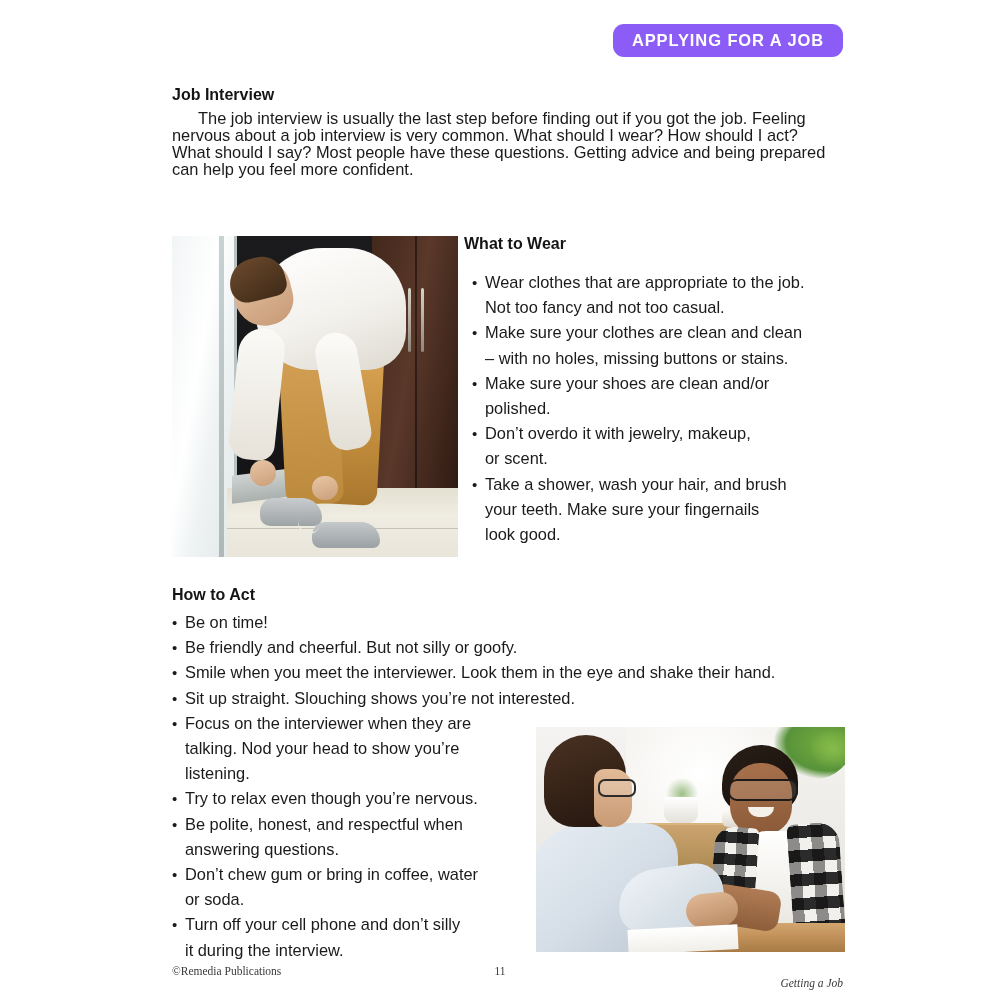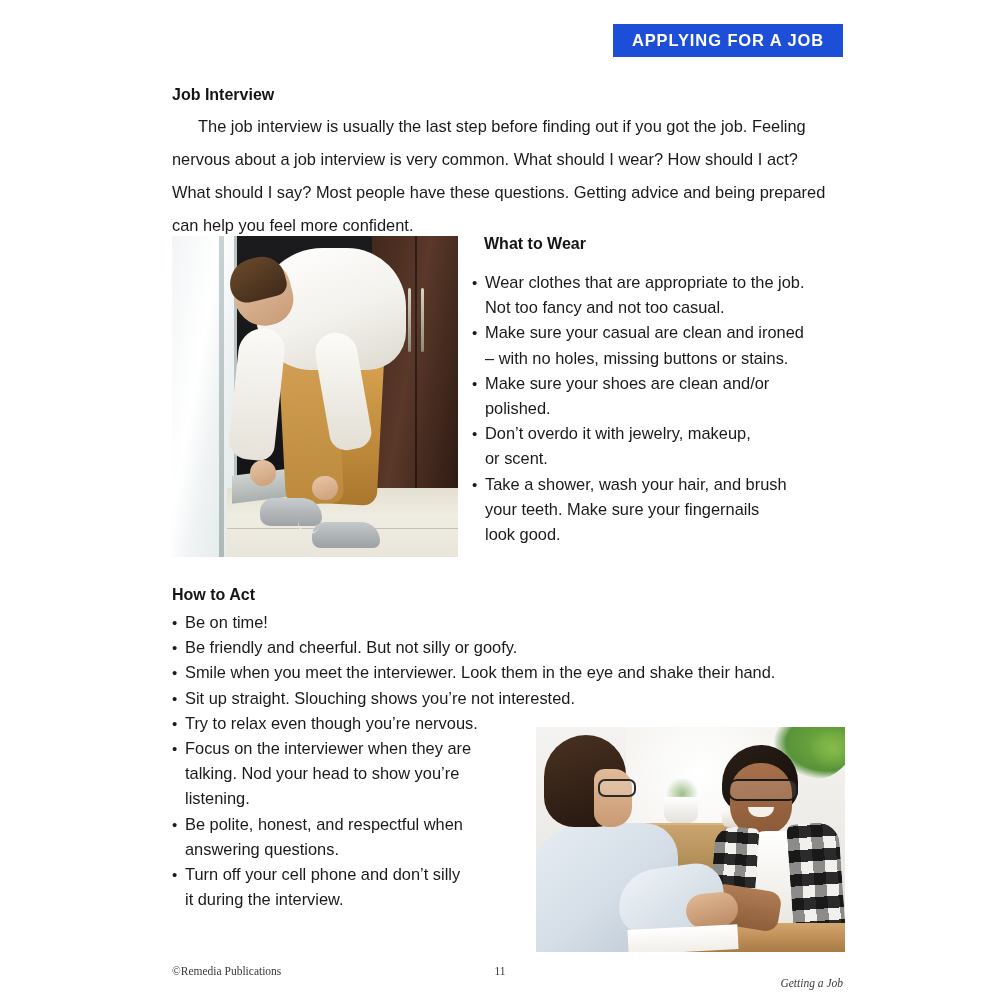--- a/index.html
+++ b/index.html
@@ -47,21 +47,21 @@
     font-family: "Liberation Sans", sans-serif;
     font-weight: bold;
     font-size: 16px;
     color: #151515;
     white-space: nowrap;
   }
   .para {
     position: absolute;
     font-family: "Liberation Sans", sans-serif;
     font-size: 16.4px;
-    line-height: 33px;
+    line-height: 17px;
     color: #1a1a1a;
   }
 
   
   .bullets {
     position: absolute;
     margin: 0;
     padding: 0;
     list-style: none;
     font-family: "Liberation Sans", sans-serif;
@@ -355,21 +355,21 @@
   }
   .footer-left  { left: 172px; font-family: "Liberation Serif", serif; }
   .footer-center{ left: 500px; font-family: "Liberation Serif", serif; transform: translateX(-50%); }
   .footer-right { right: 157px; font-family: "Liberation Serif", serif; font-style: italic; margin-top: 12px; }
 </style>
 </head>
 <body>
 
 <div id="page">
 
-  <div class="banner" style="background: #1d4ed8;">
+  <div class="banner" style="background: #8b5cf6; border-radius: 11px;">
     <span class="banner-label" style="color: rgb(255, 255, 255);">APPLYING FOR A JOB</span>
   </div>
 
   <div class="section-head" style="left:172px; top:86px;">Job Interview</div>
 
   <div class="para" style="left:172px; top:110px; width:664px; text-indent:26px;">The job interview is usually the last step before finding out if you got the job. Feeling nervous about a job interview is very common. What should I wear? How should I act? What should I say?  Most people have these questions. Getting advice and being prepared can help you feel more confident.</div>
 
   <div class="photo" id="photo-shoe">
     <div class="ph-layer p1-window"></div>
     <div class="ph-layer p1-wall"></div>
@@ -389,49 +389,51 @@
     <div class="ph-layer p1-arm2"></div>
     <div class="ph-layer p1-head"></div>
     <div class="ph-layer p1-hair"></div>
     <div class="ph-layer p1-hand"></div>
     <div class="ph-layer p1-hand2"></div>
     <div class="ph-layer p1-shoe1"></div>
     <div class="ph-layer p1-shoe2"></div>
     <div class="ph-layer p1-lace"></div>
   </div>
 
-  <div class="section-head" style="left:484px; top:235px;">What to Wear</div>
+  <div class="section-head" style="left:464px; top:235px;">What to Wear</div>
 
   <ul class="bullets" id="what-to-wear-list" style="left:472px; top:270px; width:372px;">
       <li>Wear clothes that are appropriate to the job.
 Not too fancy and not too casual.</li>
-      <li>Make sure your casual are clean and ironed
+      <li>Make sure your clothes are clean and clean
 – with no holes, missing buttons or stains.</li>
       <li>Make sure your shoes are clean and/or
 polished.</li>
       <li>Don’t overdo it with jewelry, makeup,
 or scent.</li>
       <li>Take a shower, wash your hair, and brush
 your teeth. Make sure your fingernails
 look good.</li>
     </ul>
 
   <div class="section-head" style="left:172px; top:586px;">How to Act</div>
 
   <ul class="bullets" id="how-to-act-list" style="left:172px; top:610px; width:690px;">
       <li>Be on time!</li>
       <li>Be friendly and cheerful. But not silly or goofy.</li>
       <li>Smile when you meet the interviewer. Look them in the eye and shake their hand.</li>
       <li>Sit up straight. Slouching shows you’re not interested.</li>
-      <li>Try to relax even though you’re nervous.</li>
       <li>Focus on the interviewer when they are
 talking. Nod your head to show you’re
 listening.</li>
+      <li>Try to relax even though you’re nervous.</li>
       <li>Be polite, honest, and respectful when
 answering questions.</li>
+      <li>Don’t chew gum or bring in coffee, water
+or soda.</li>
       <li>Turn off your cell phone and don’t silly
 it during the interview.</li>
     </ul>
 
   <div class="photo" id="photo-handshake">
     <div class="ph-layer p2-bg"></div>
     <div class="ph-layer p2-windowglow"></div>
     <div class="ph-layer p2-plant"></div>
     <div class="ph-layer p2-plant2"></div>
     <div class="ph-layer p2-leaves"></div>

